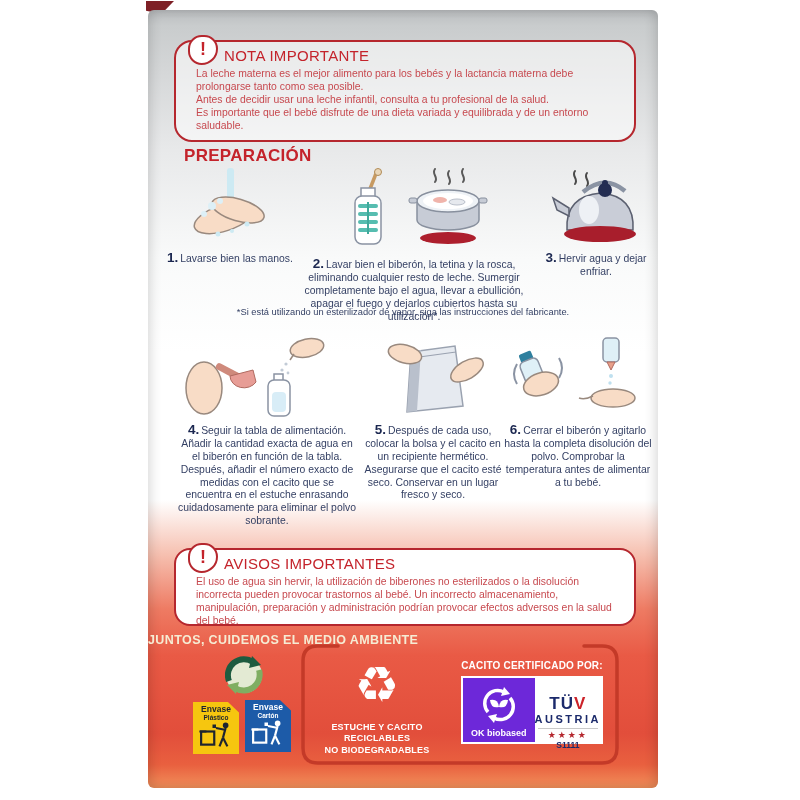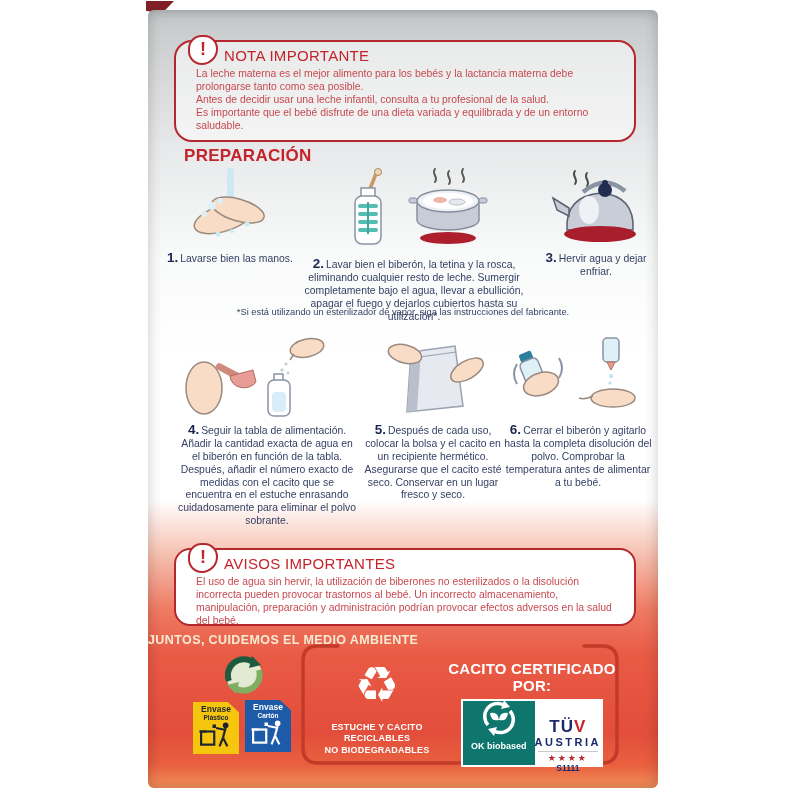--- a/index.html
+++ b/index.html
@@ -39,25 +39,25 @@
   .step7 b{font-size:13.5px;color:#1b2750;margin-right:2px;}
 
   
   .eco-title{position:absolute;left:0;top:623px;width:100%;
     color:#f6ecd4;font-weight:bold;font-size:12.5px;letter-spacing:.4px;}
   .eco-bracket{position:absolute;left:152px;top:634px;}
   .eco-recyc{position:absolute;left:160px;top:644px;width:138px;text-align:center;color:#ffffff;}
   .recycle-glyph{font-family:"DejaVu Sans",sans-serif;font-size:50px;line-height:62px;}
   .eco-lines{font-size:9px;font-weight:bold;line-height:1.25;margin-top:6px;letter-spacing:.2px;}
   .cert{position:absolute;left:298px;top:650px;width:172px;text-align:center;color:#ffffff;}
-  .cert-label{font-size:15px;font-weight:bold;letter-spacing:.2px;}
+  .cert-label{font-size:10px;font-weight:bold;letter-spacing:.2px;}
   .badge{display:flex;width:138px;height:64px;margin:5px auto 0;border:2px solid #ffffff;
     background:#ffffff;}
-  .ok-panel{width:88px;background:#0f766e;display:flex;flex-direction:column;align-items:center;
-    justify-content:flex-end;padding-bottom:14px;}
+  .ok-panel{width:88px;background:#6d28d9;display:flex;flex-direction:column;align-items:center;
+    justify-content:flex-end;padding-bottom:4px;}
   .ok-label{font-size:9px;font-weight:bold;color:#ffffff;}
   .tuv-panel{flex:1;background:#ffffff;color:#1b2a6b;display:flex;flex-direction:column;
     align-items:center;justify-content:center;margin-top:24px;}
   .tuv-name{font-size:17px;font-weight:bold;letter-spacing:1px;line-height:1;}
   .tuv-name .v{color:#cc2229;}
   .tuv-country{font-size:11px;font-weight:bold;letter-spacing:2.5px;margin-top:1px;}
   .tuv-div{width:90%;border-top:1px solid #c9c9c9;margin:3px 0 2px;}
   .stars{font-family:"DejaVu Sans",sans-serif;color:#b5272e;font-size:9px;letter-spacing:2px;line-height:1;}
   .tuv-code{font-size:8.5px;font-weight:bold;}
 

